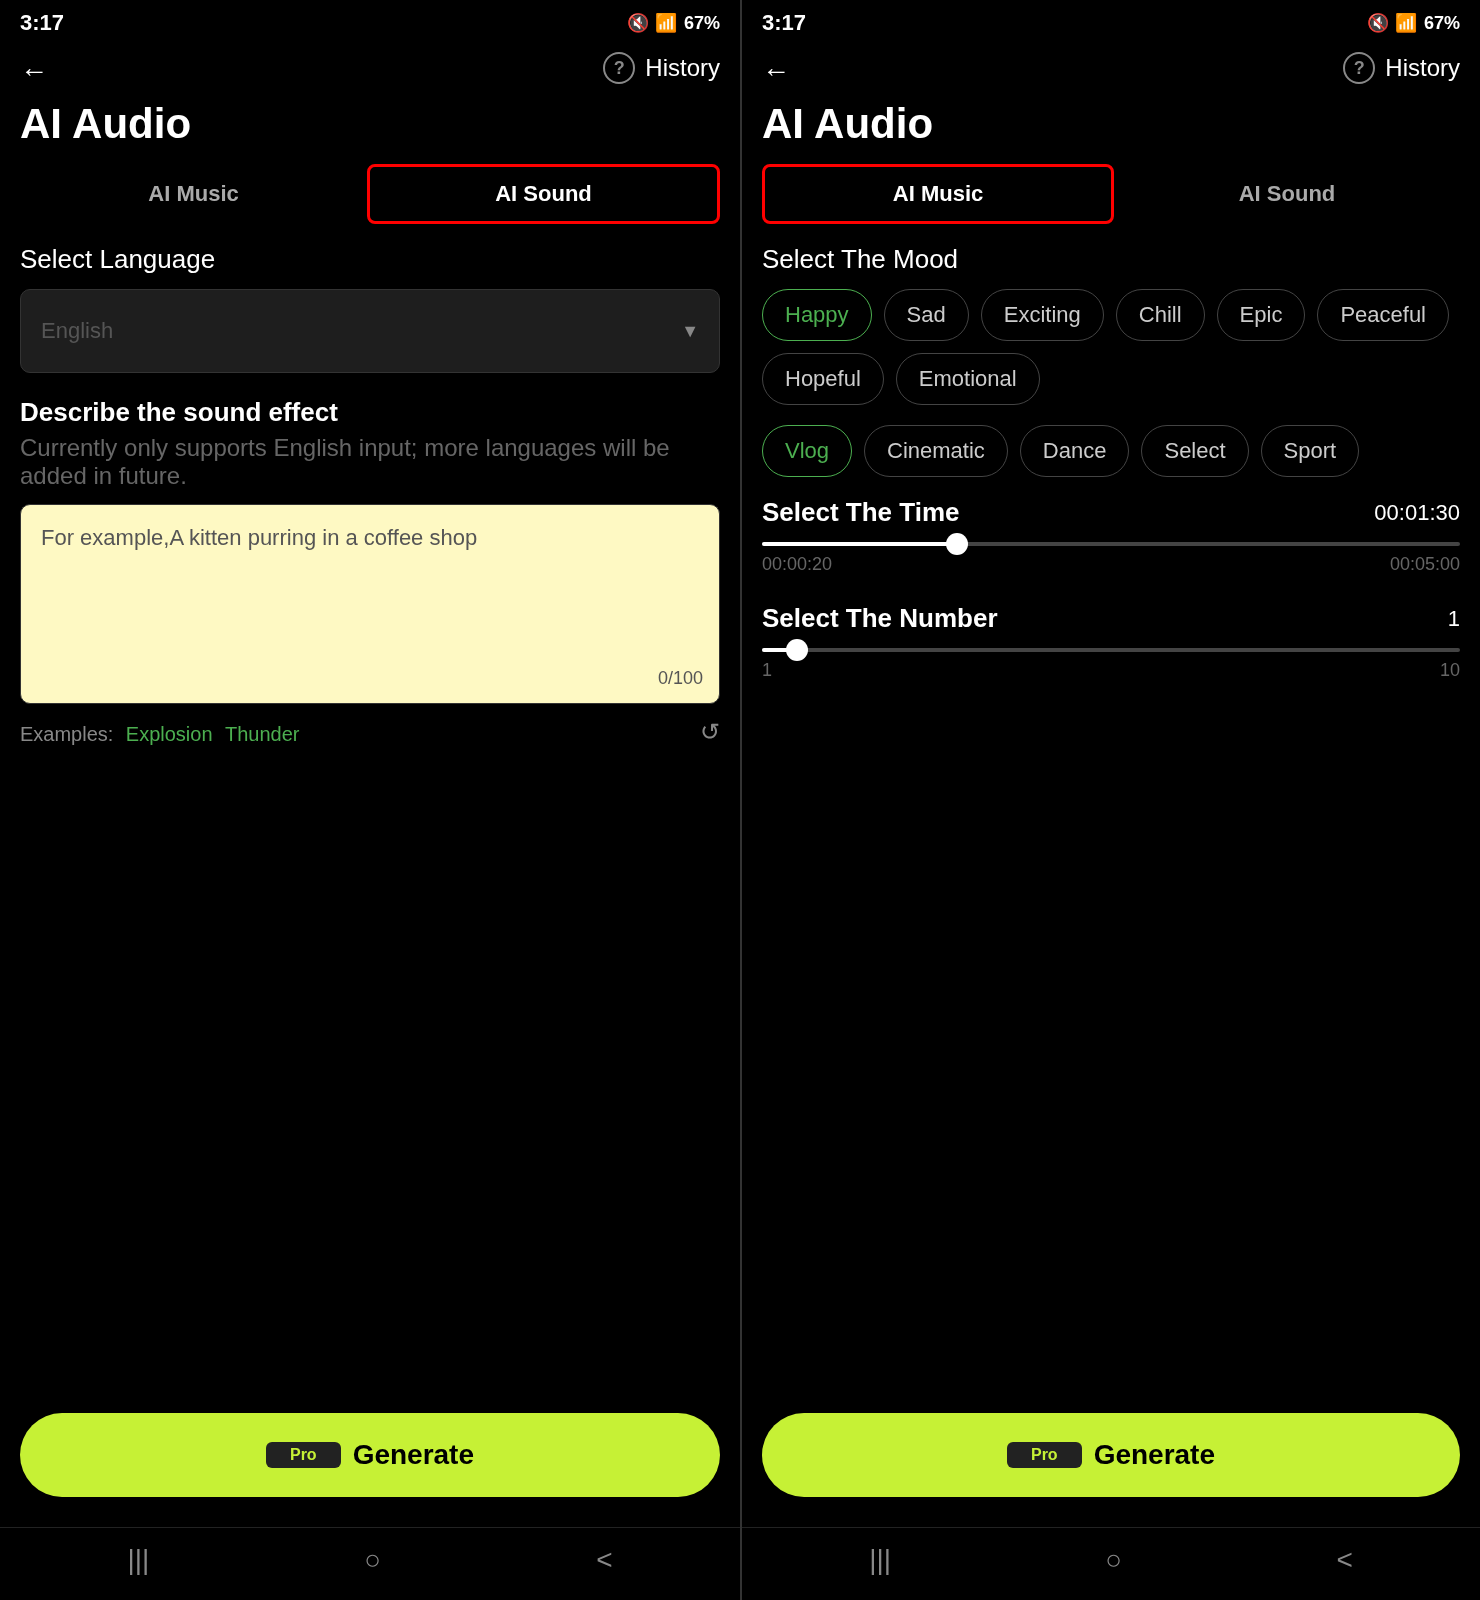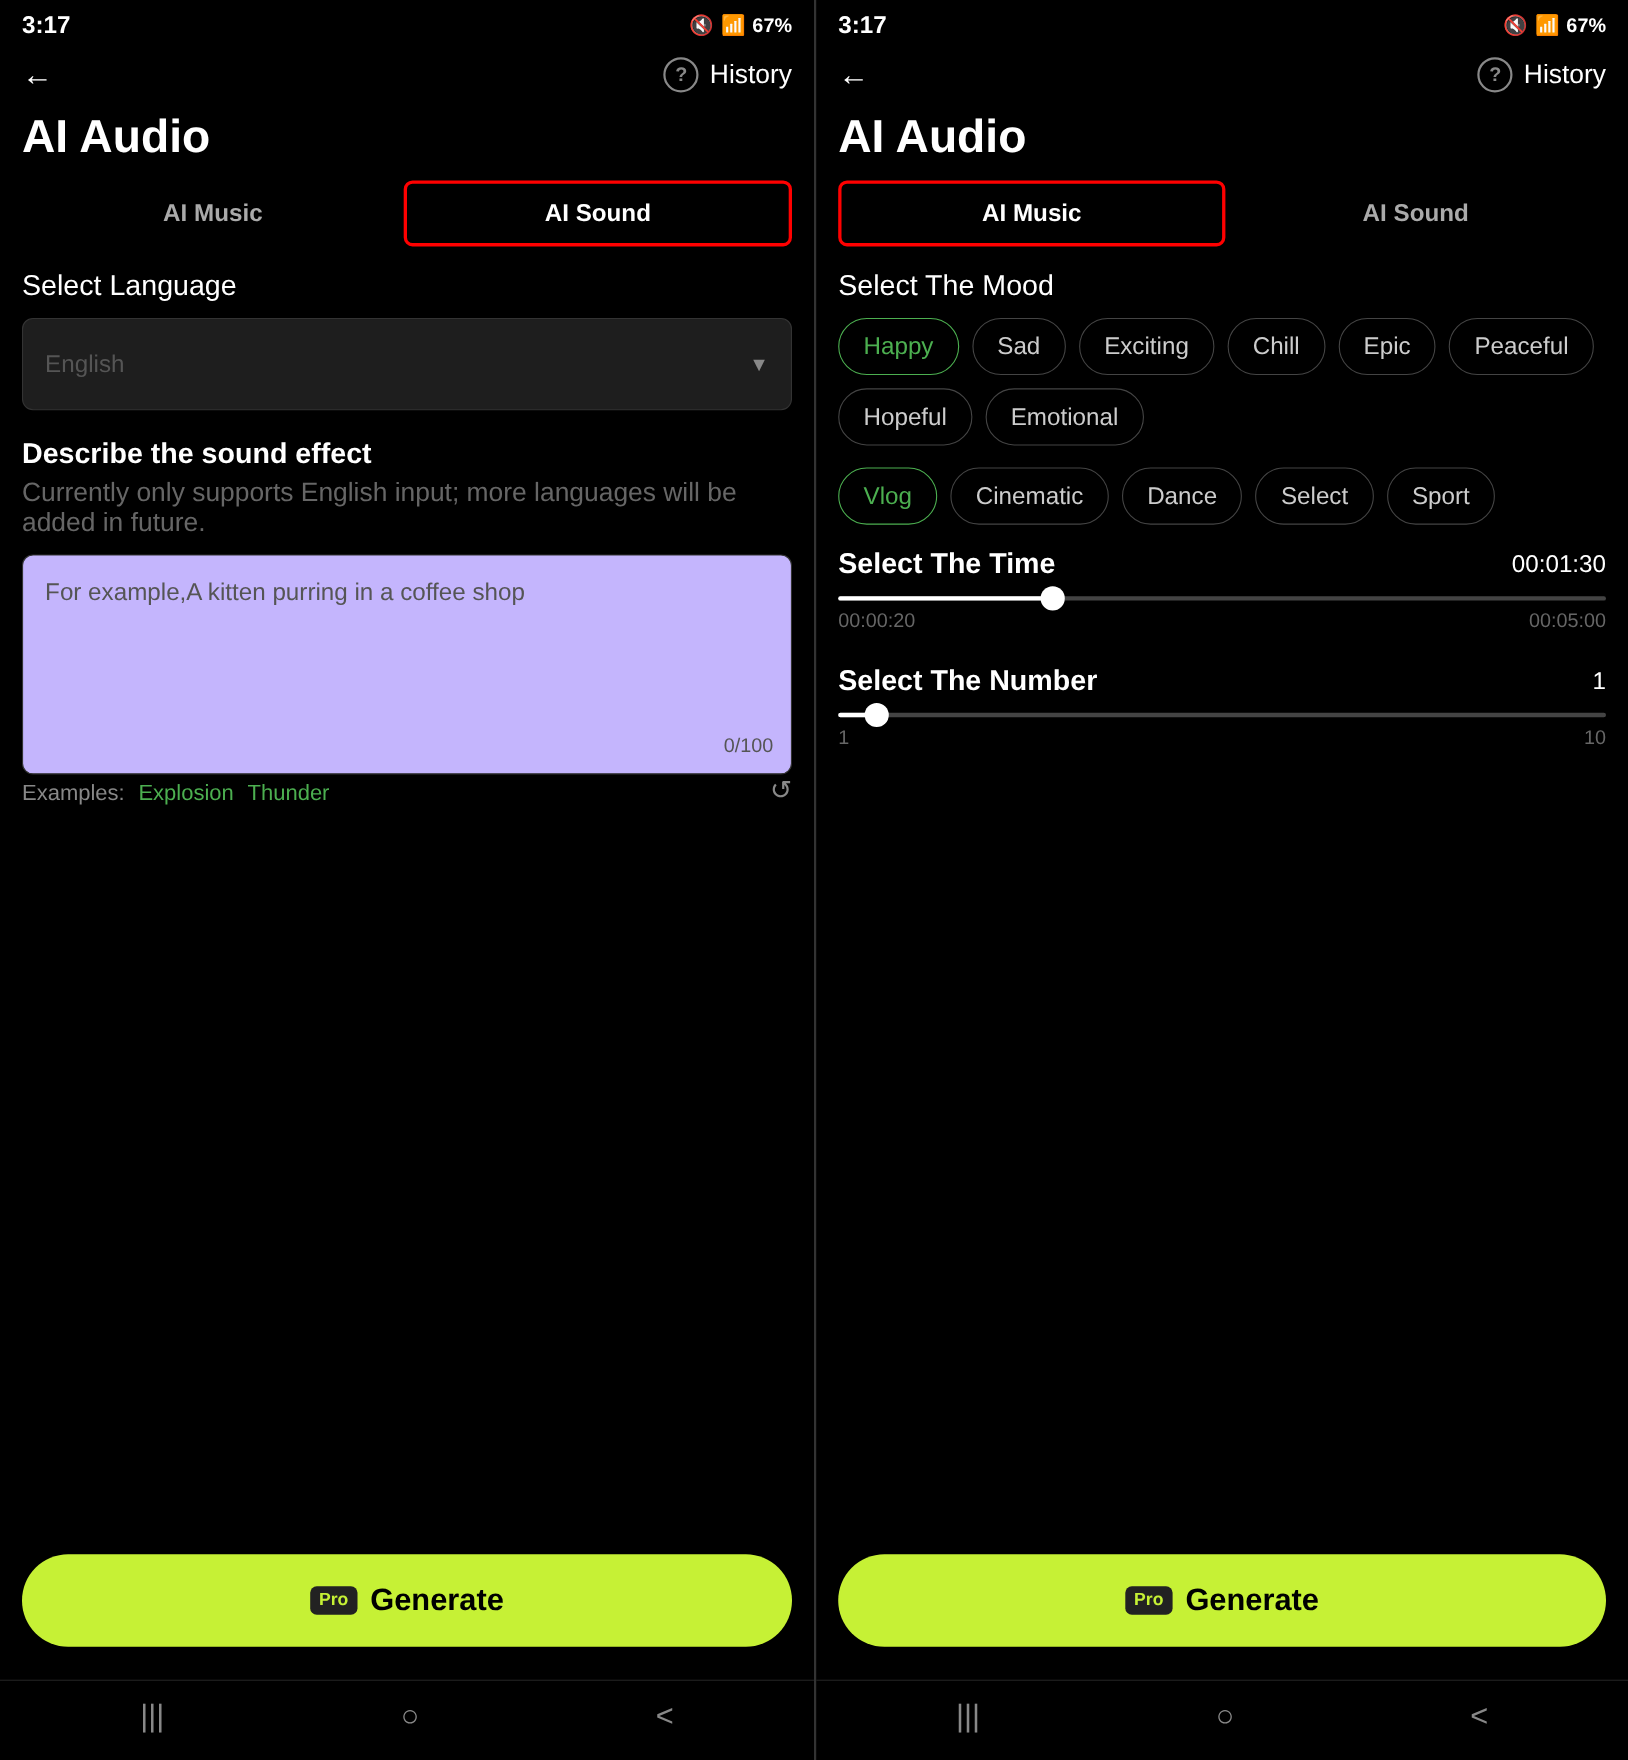--- a/index.html
+++ b/index.html
@@ -132,27 +132,27 @@
       margin-bottom: 6px;
     }
     .describe-subtitle {
       color: #666;
       font-size: 24px;
       margin-bottom: 14px;
     }
 
     .text-area-box {
       width: 100%;
-      background: #c4b5fd;
+      background: #fef9c3;
       border: 1px solid #333;
       border-radius: 10px;
       padding: 20px;
       min-height: 200px;
       position: relative;
-      margin-bottom: 0;
+      margin-bottom: 14px;
     }
     .text-area-placeholder {
       color: #555;
       font-size: 22px;
     }
     .text-area-counter {
       position: absolute;
       bottom: 14px;
       right: 16px;
       color: #555;
@@ -245,21 +245,21 @@
       align-items: center;
       justify-content: center;
       gap: 12px;
       cursor: pointer;
     }
     .pro-badge {
       background: #222;
       color: #c6f135;
       font-size: 16px;
       font-weight: 800;
-      padding: 4px 8px;
+      padding: 4px 24px;
       border-radius: 6px;
     }
     .generate-label {
       color: #000;
       font-size: 28px;
       font-weight: 800;
     }
 
     .bottom-nav {
       display: flex;

